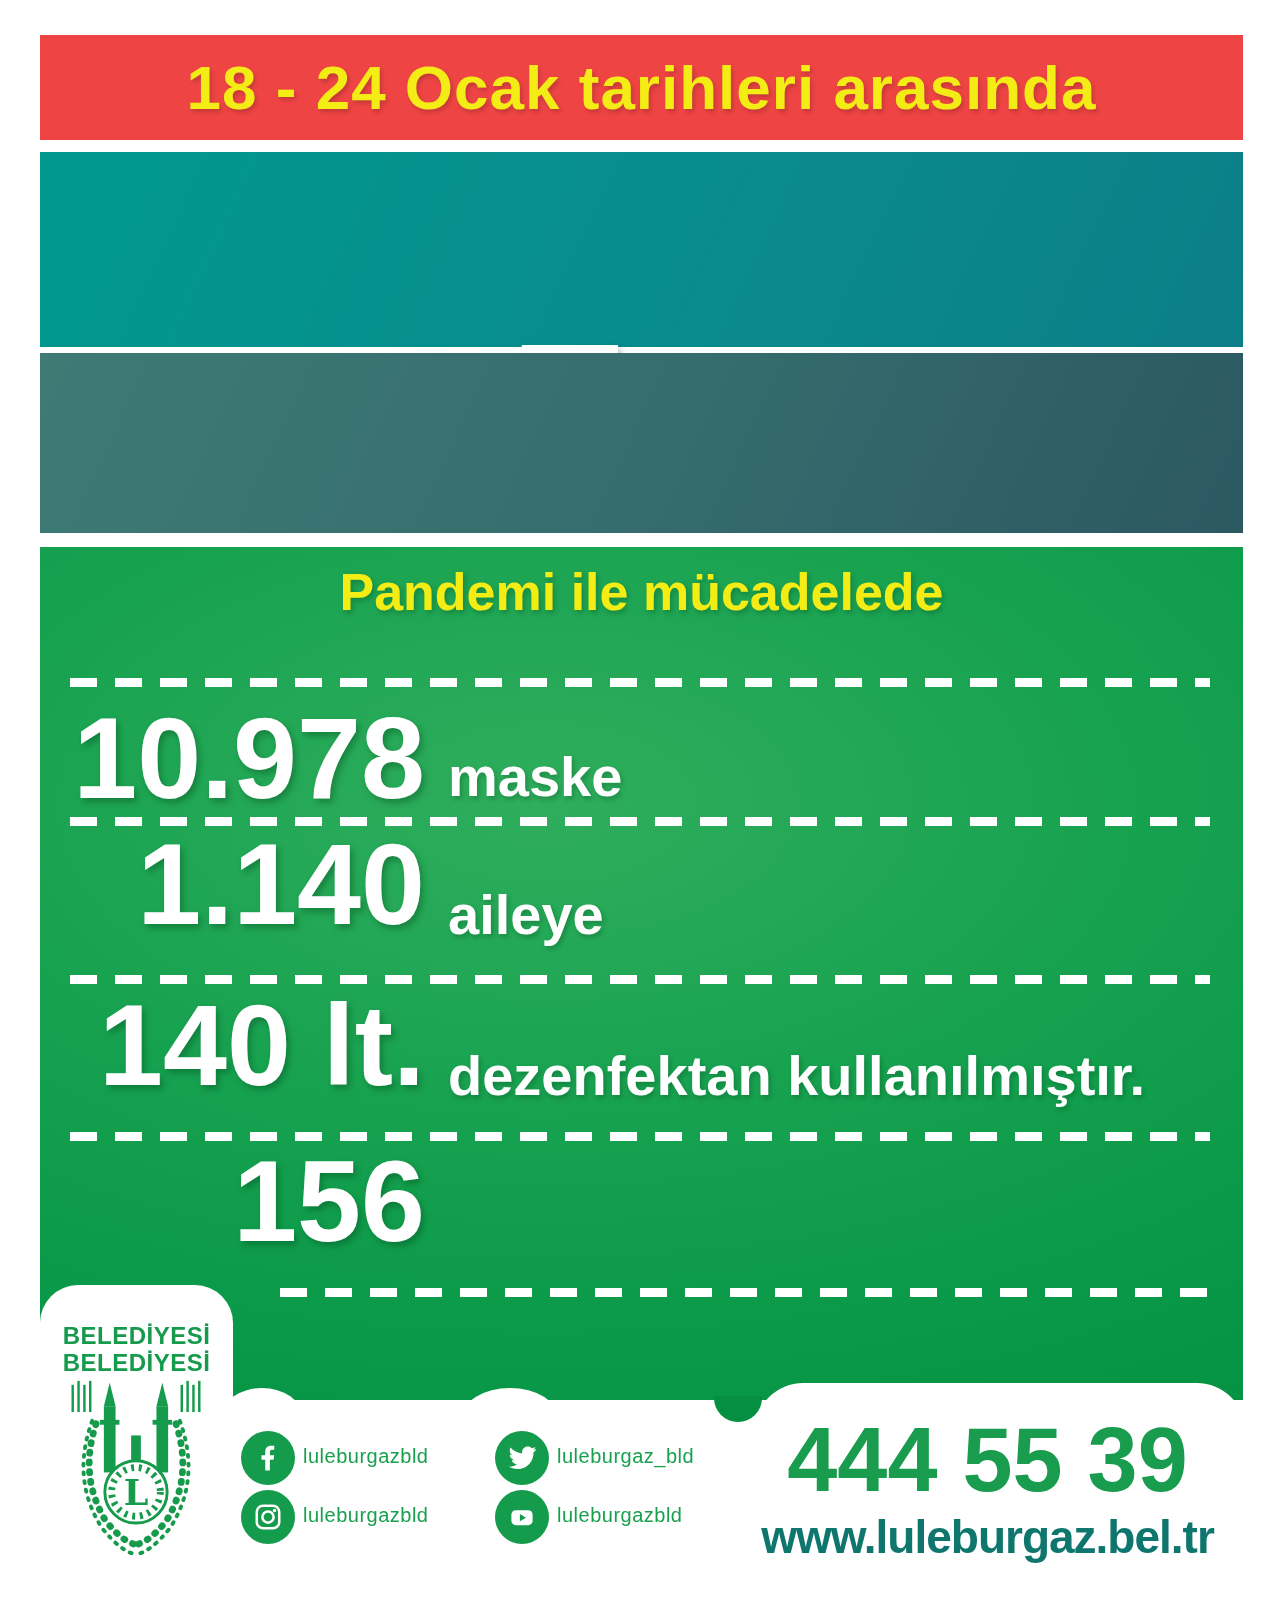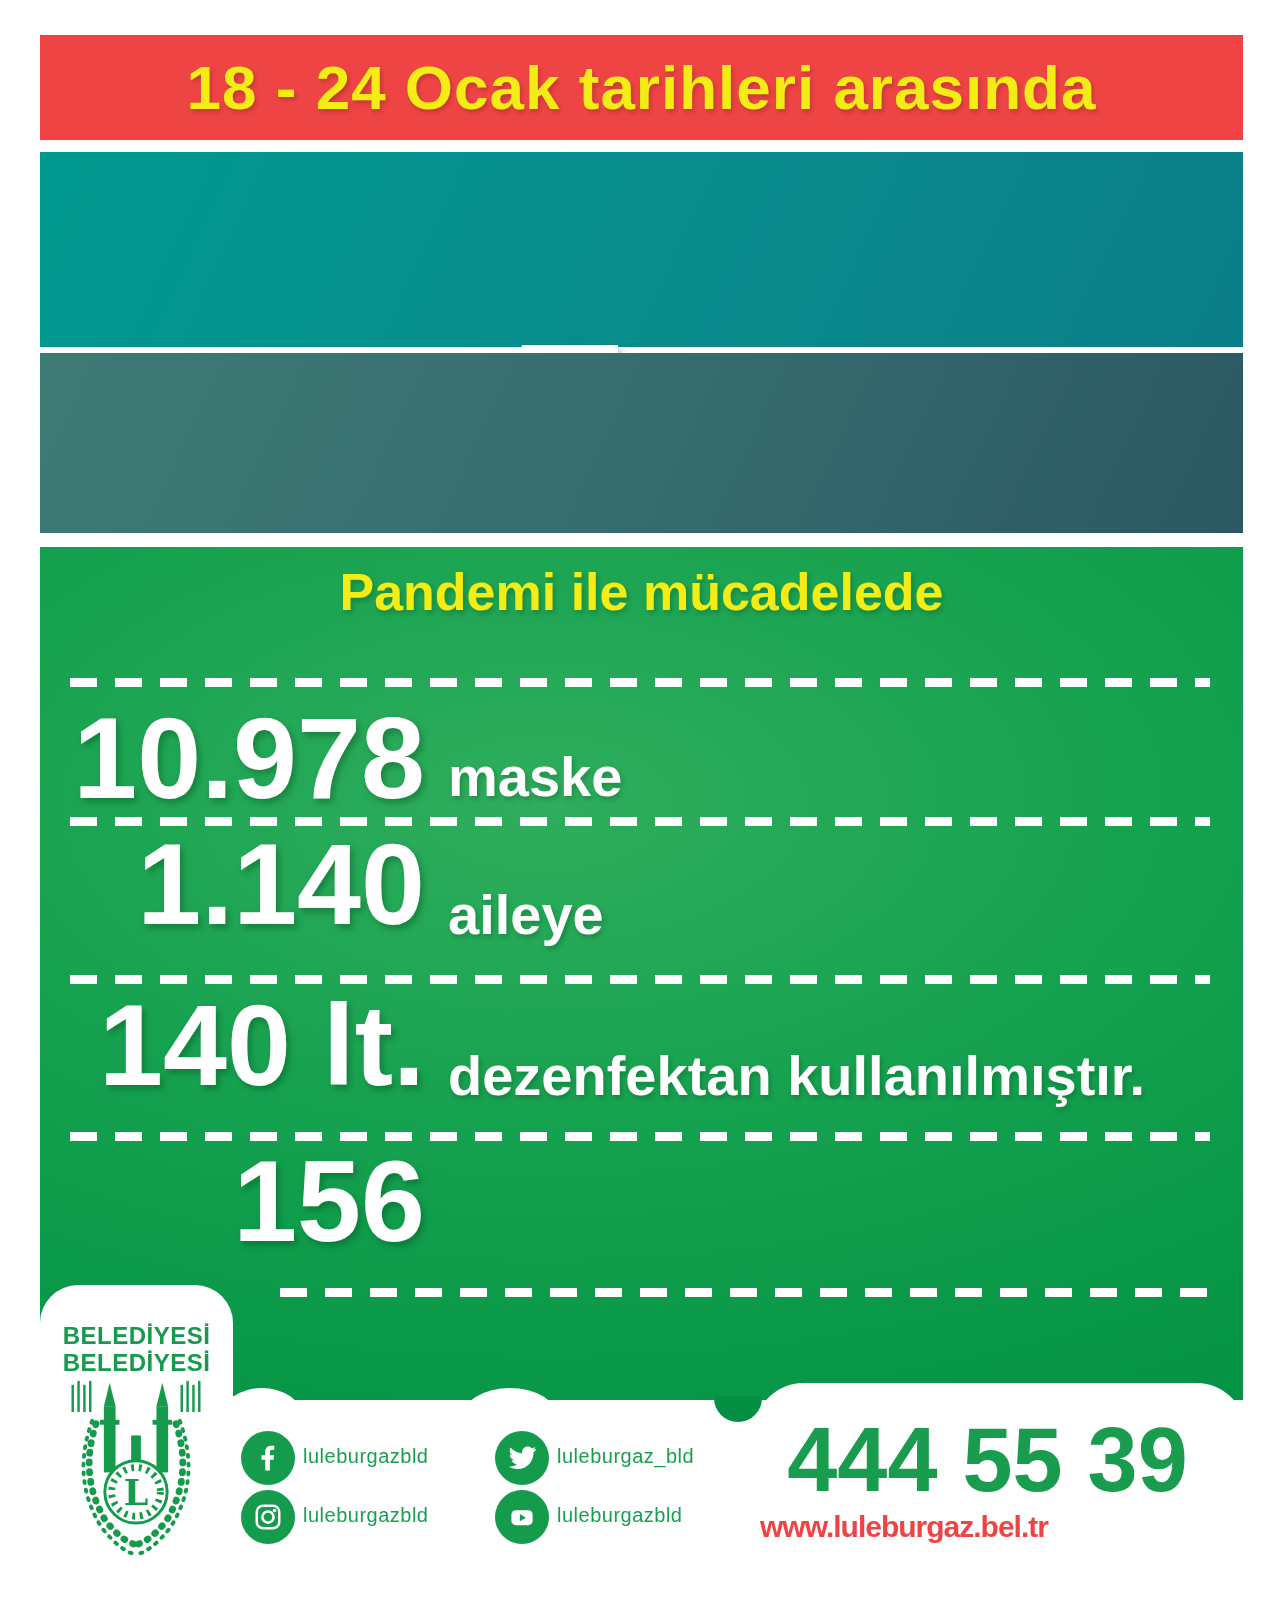--- a/index.html
+++ b/index.html
@@ -69,22 +69,22 @@
   
   #logo-card{left:40px;top:1285px;width:193px;height:300px;background:#fff;border-radius:38px;}
   .muni{width:100%;text-align:center;color:#169A4C;font-weight:bold;font-size:24px;letter-spacing:0.5px;}
   #muni1{top:37px;} #muni2{top:64px;}
   #emblem{left:21px;top:92px;}
 
   #right-card{left:755px;top:1383px;width:490px;height:217px;background:#fff;
               border-radius:48px 48px 0 0;}
   #phone{left:760px;top:1415px;width:455px;text-align:center;color:#199C4E;
          font-size:90px;font-weight:bold;line-height:1;}
-  #website{left:760px;top:1510px;width:455px;text-align:left;color:#ef4444;
-           font-size:30px;font-weight:bold;letter-spacing:-1px;}
+  #website{left:760px;top:1510px;width:455px;text-align:center;color:#0f766e;
+           font-size:46px;font-weight:bold;letter-spacing:-1px;}
 
   .soc-circle{width:54px;height:54px;border-radius:50%;background:#149B4B;
               display:flex;align-items:center;justify-content:center;}
   .soc-handle{color:#18A04F;font-size:20px;letter-spacing:0.5px;}
   #fb-c{left:241px;top:1431px;} #fb-h{left:303px;top:1445px;}
   #tw-c{left:495px;top:1431px;} #tw-h{left:557px;top:1445px;}
   #ig-c{left:241px;top:1490px;} #ig-h{left:303px;top:1504px;}
   #yt-c{left:495px;top:1490px;} #yt-h{left:557px;top:1504px;}
 </style>
 </head>

